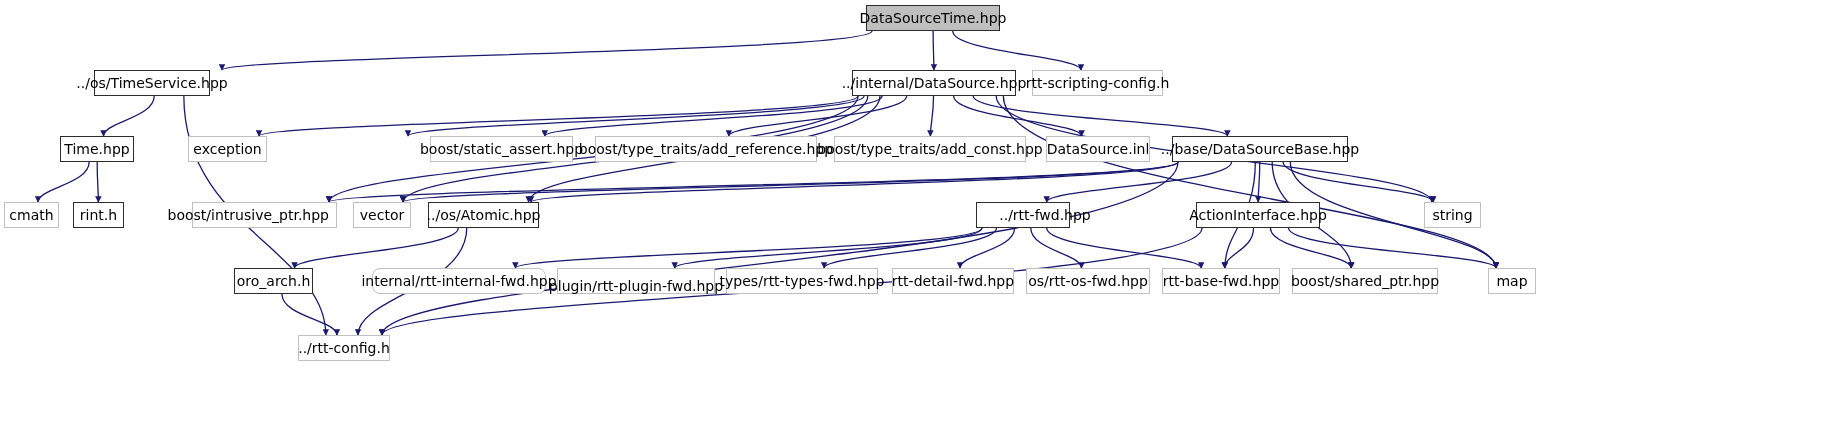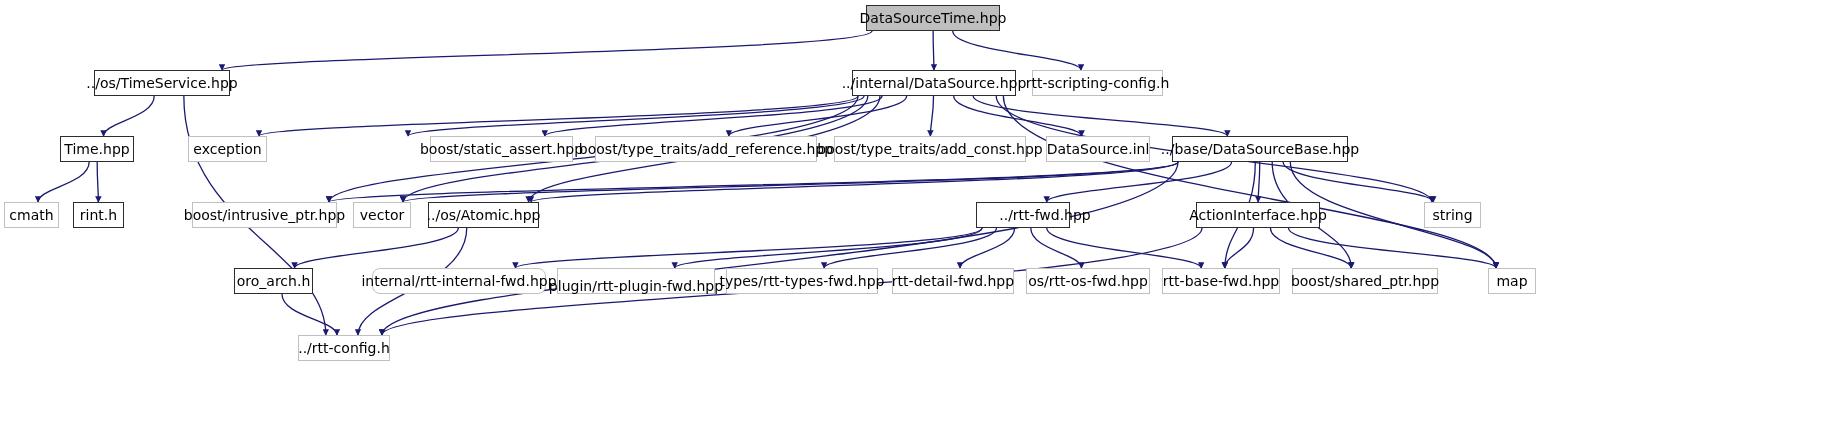--- a/index.html
+++ b/index.html
@@ -98,21 +98,21 @@
       <path d="M 1030.8 228 C 1030.8 250, 1081.5 254, 1081.5 268" fill="none" stroke="#191970" stroke-width="1.3" marker-end="url(#arrow)"></path>
       <path d="M 1046.76 228 C 1046.76 250, 1201.2 254, 1201.2 268" fill="none" stroke="#191970" stroke-width="1.3" marker-end="url(#arrow)"></path>
       <path d="M 1253.56 228 C 1253.56 250, 1224.7 254, 1224.7 268" fill="none" stroke="#191970" stroke-width="1.3" marker-end="url(#arrow)"></path>
       <path d="M 1270.42 228 C 1270.42 250, 1351.15 254, 1351.15 268" fill="none" stroke="#191970" stroke-width="1.3" marker-end="url(#arrow)"></path>
       <path d="M 1288.48 228 C 1288.48 250, 1496 254, 1496 268" fill="none" stroke="#191970" stroke-width="1.3" marker-end="url(#arrow)"></path>
       <path d="M 1202 228 C 1202 286.85, 382 297.55, 382 335" fill="none" stroke="#191970" stroke-width="1.3" marker-end="url(#arrow)"></path>
     </svg>
 <div class="node current" style="left: 866px; top: 5px; width: 134px;">
       <span>DataSourceTime.hpp</span>
     </div>
-    <div class="node strong" style="left: 94px; top: 70px; width: 136px;">
+    <div class="node strong" style="left: 94px; top: 70px; width: 116px;">
       <span>../os/TimeService.hpp</span>
     </div>
     <div class="node strong" style="left: 852px; top: 70px; width: 164px;">
       <span>../internal/DataSource.hpp</span>
     </div>
     <div class="node" style="left: 1032px; top: 70px; width: 131px;">
       <span>rtt-scripting-config.h</span>
     </div>
     <div class="node strong" style="left: 60px; top: 136px; width: 74px;">
       <span>Time.hpp</span>
@@ -134,21 +134,21 @@
     </div>
     <div class="node strong" style="left: 1172px; top: 136px; width: 176px;">
       <span>../base/DataSourceBase.hpp</span>
     </div>
     <div class="node" style="left: 4px; top: 202px; width: 55px;">
       <span>cmath</span>
     </div>
     <div class="node strong" style="left: 73px; top: 202px; width: 51px;">
       <span>rint.h</span>
     </div>
-    <div class="node" style="left: 192px; top: 202px; width: 145px;">
+    <div class="node" style="left: 192px; top: 202px; width: 145px; justify-content: flex-end;">
       <span>boost/intrusive_ptr.hpp</span>
     </div>
     <div class="node" style="left: 353px; top: 202px; width: 58px;">
       <span>vector</span>
     </div>
     <div class="node strong" style="left: 428px; top: 202px; width: 111px;">
       <span>../os/Atomic.hpp</span>
     </div>
     <div class="node strong" style="left: 976px; top: 202px; width: 94px; padding-left: 44px;">
       <span>../rtt-fwd.hpp</span>

